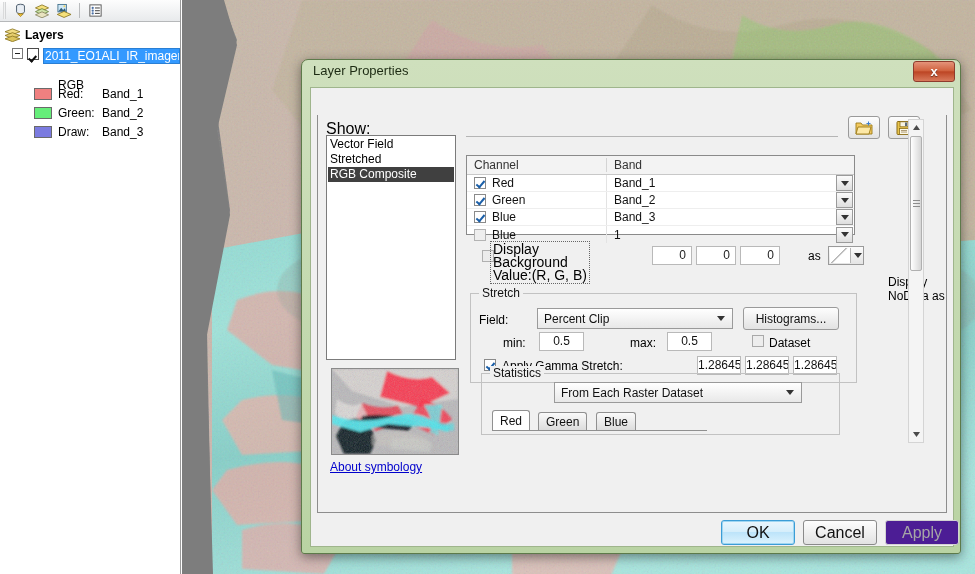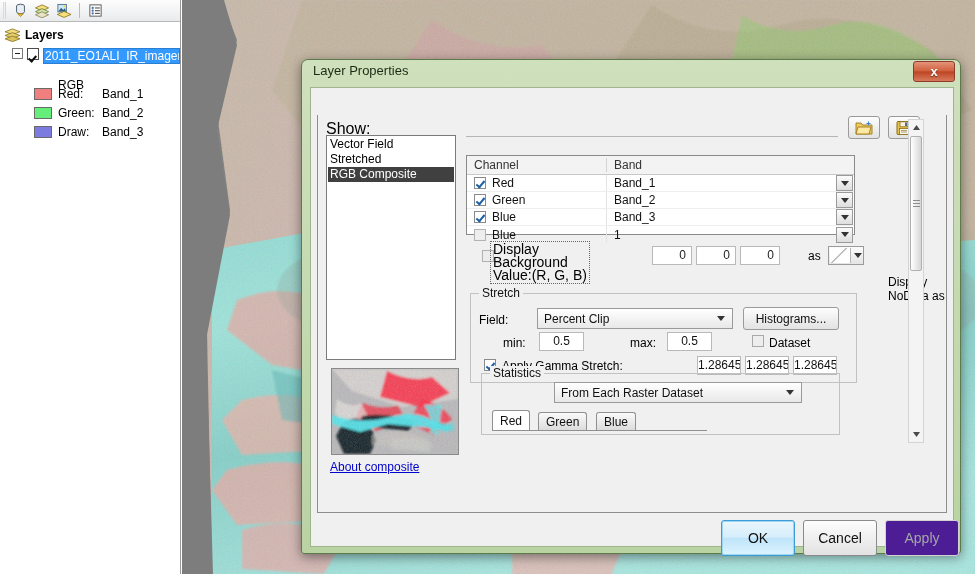--- a/index.html
+++ b/index.html
@@ -343,22 +343,22 @@
     border: 1px solid #b0b0b0; border-radius: 2px;
     display: flex; align-items: center; justify-content: center;
     cursor: pointer;
   }
   #sb-thumb .grips { width: 7px; }
   #sb-thumb .grips div { height: 1px; background: #8d8d8d; margin: 2px 0; }
 
   
   #footer { position: absolute; left: 0; top: 432px; width: 644px; height: 28px; }
   .fbtn {
-    position: absolute; top: 0; height: 36px; width: 74px;
-    border-radius: 3px; font-size: 14px;
+    position: absolute; top: 0; height: 25px; width: 74px;
+    border-radius: 3px; font-size: 16px;
     display: flex; align-items: center; justify-content: center;
     cursor: pointer;
   }
   #ok-btn {
     left: 410px;
     background: linear-gradient(#eaf6fd 0%, #d5eefb 48%, #bde4fa 50%, #ddf3fd 100%);
     border: 1px solid #3c9dd6; color: #111;
     box-shadow: 0 0 0 1px #9fd6f2 inset;
   }
   #cancel-btn {
@@ -580,21 +580,21 @@
               <path d="M0,46 q30,10 58,2 t46,6 l14,4 -2,5 -16,-4 -44,-4 -28,8 -28,-8 z" fill="#4fe8ef" opacity=".95"></path>
               <path d="M92,36 q10,14 6,28 l8,2 4,-30 z" fill="#5ef0f3" opacity=".8"></path>
               <path d="M100,50 q12,6 22,4 l0,8 -24,-2 z" fill="#49e0e8" opacity=".7"></path>
               <path d="M40,66 q30,-8 56,4 l-4,10 -52,-4 z" fill="#c9c4c0" opacity=".6"></path>
               <path d="M60,70 q22,-4 40,4 l-2,9 -40,-3 z" fill="#cdd0cb" opacity=".55"></path>
             </g>
             <rect width="126" height="85" filter="url(#pgrain)" opacity=".3" fill="#8f8c8a"></rect>
           </svg>
         </div>
 
-        <span id="about-link">About composite</span>
+        <span id="about-link">About symbology</span>
 
         <div id="rbox"></div>
 
         <div class="tool-btn" id="open-btn">
           <svg width="18" height="16" viewBox="0 0 18 16">
             <path d="M1 3 h5 l1.5 2 H17 v9 H1 Z" fill="#f3c95f" stroke="#9c7b17" stroke-width=".9"></path>
             <path d="M3 7 h13 l-2 7 H1 Z" fill="#fde8a6" stroke="#9c7b17" stroke-width=".9"></path>
             <path d="M13 1.5 l1 0 0 1.5 1.5 0 0 1 -1.5 0 0 1.5 -1 0 0 -1.5 -1.5 0 0 -1 1.5 0 z" fill="#3f7fd0"></path>
           </svg>
         </div>

